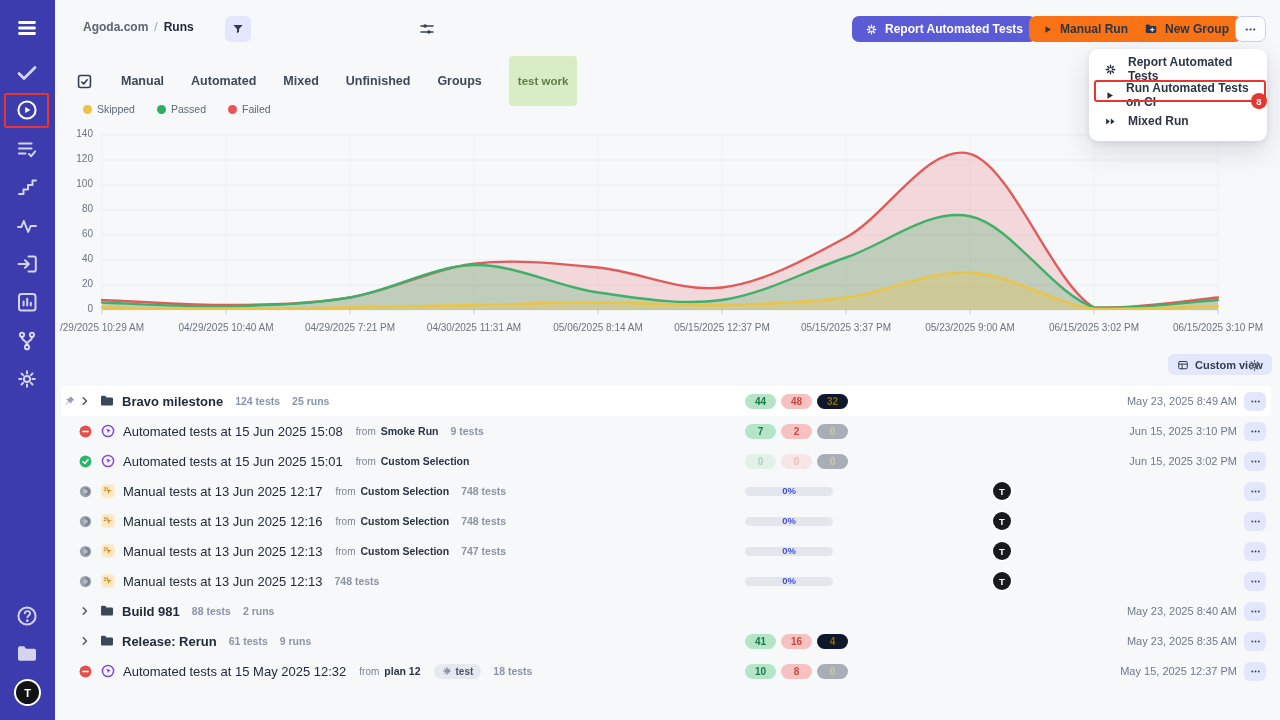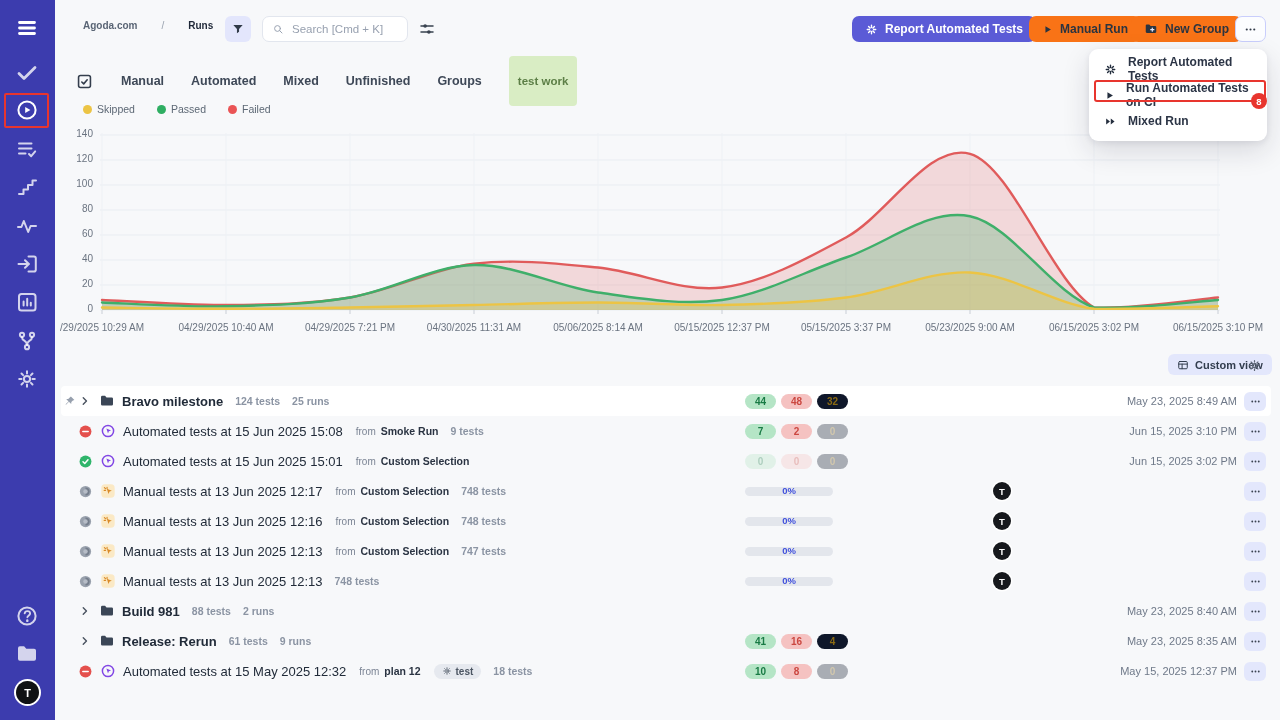--- a/index.html
+++ b/index.html
@@ -13,21 +13,21 @@
   .icn svg{width:100%;height:100%}
   
   .sidebar{position:absolute;left:0;top:0;width:55px;height:720px;background:var(--sidebar);z-index:20}
   .sb-icon{position:absolute;left:15px;width:24px;height:24px;color:rgba(255,255,255,.78);cursor:pointer}
   .sb-icon.bright{color:#fff}
   .sb-ann{position:absolute;left:4px;top:93px;width:45px;height:35px;border:2.6px solid var(--annotation);border-radius:2px;z-index:40;pointer-events:none}
   .sb-avatar{position:absolute;left:16px;top:681px;width:23px;height:23px;border-radius:50%;background:#101214;color:#fff;
     font-size:11px;font-weight:800;display:flex;align-items:center;justify-content:center;box-shadow:0 0 0 2px #fff;cursor:pointer}
   
   .main{position:absolute;left:55px;top:0;width:1225px;height:720px;overflow:hidden}
-  .crumb{position:absolute;left:28px;top:20px;font-size:10px;font-weight:700;display:flex;gap:24px;align-items:flex-start}
+  .crumb{position:absolute;left:28px;top:20px;font-size:12px;font-weight:700;display:flex;gap:6px;align-items:flex-start}
   .crumb .proj{color:#5a6575}.crumb .sep{color:#9aa3b0;font-weight:400}.crumb .page{color:#1e2737}
   .sq-btn{position:absolute;width:26px;height:26px;border-radius:6px;background:#e3e6fc;border:none;display:flex;align-items:center;justify-content:center;color:#313b49;cursor:pointer}
   .sq-btn svg{width:14px;height:14px}
   .search{position:absolute;left:207px;top:16px;width:146px;height:26px;background:#fff;border:1px solid #e2e6ee;border-radius:7px;display:flex;align-items:center;gap:6px;padding:0 9px}
   .search .icn{width:12px;height:12px;color:#9aa3b2;flex:0 0 auto}
   .search input{border:none;outline:none;width:100%;font-size:11.5px;color:#47505e;background:transparent;font-family:inherit}
   .search input::placeholder{color:#98a1b0}
   .hdr-icn{position:absolute;left:363px;top:20px;width:18px;height:18px;color:#39424f;cursor:pointer}
   .btn{position:absolute;top:16px;height:26px;border-radius:7px;display:flex;align-items:center;gap:7px;padding:0 13px;
        font-size:12px;font-weight:700;border:none;cursor:pointer;font-family:inherit;white-space:nowrap}
@@ -179,29 +179,20 @@
     <span class="sep">/</span>
     <span class="page">Runs</span>
   </div>
   <button class="sq-btn" style="left:170px;top:16px">
     <span class="icn" style="width:14px;height:14px">
         <svg viewBox="0 0 24 24" fill="none" stroke="currentColor" stroke-width="2" stroke-linecap="round" stroke-linejoin="round">
           <path d="M4 5h16l-6.2 7.2v4.6l-3.6 2.4v-7z" fill="currentColor" stroke="none"></path>
         </svg>
       </span>
   </button>
-  <div class="search">
-    <span class="icn">
-        <svg viewBox="0 0 24 24" fill="none" stroke="currentColor" stroke-width="2" stroke-linecap="round" stroke-linejoin="round">
-          <circle cx="11" cy="11" r="5.8"></circle>
-          <path d="M15.4 15.4L20 20"></path>
-        </svg>
-      </span>
-    <input placeholder="Search [Cmd + K]" style="">
-  </div>
   <div class="hdr-icn icn">
       <svg viewBox="0 0 24 24" fill="none" stroke="currentColor" stroke-width="2" stroke-linecap="round" stroke-linejoin="round">
         <path d="M4 8h16M4 16h16"></path>
         <circle cx="9.5" cy="8" r="2.4" fill="currentColor" stroke="none"></circle>
         <circle cx="14.5" cy="16" r="2.4" fill="currentColor" stroke="none"></circle>
       </svg>
     </div>
 
   <button class="btn btn-primary" style="left:797px">
     <span class="icn">

